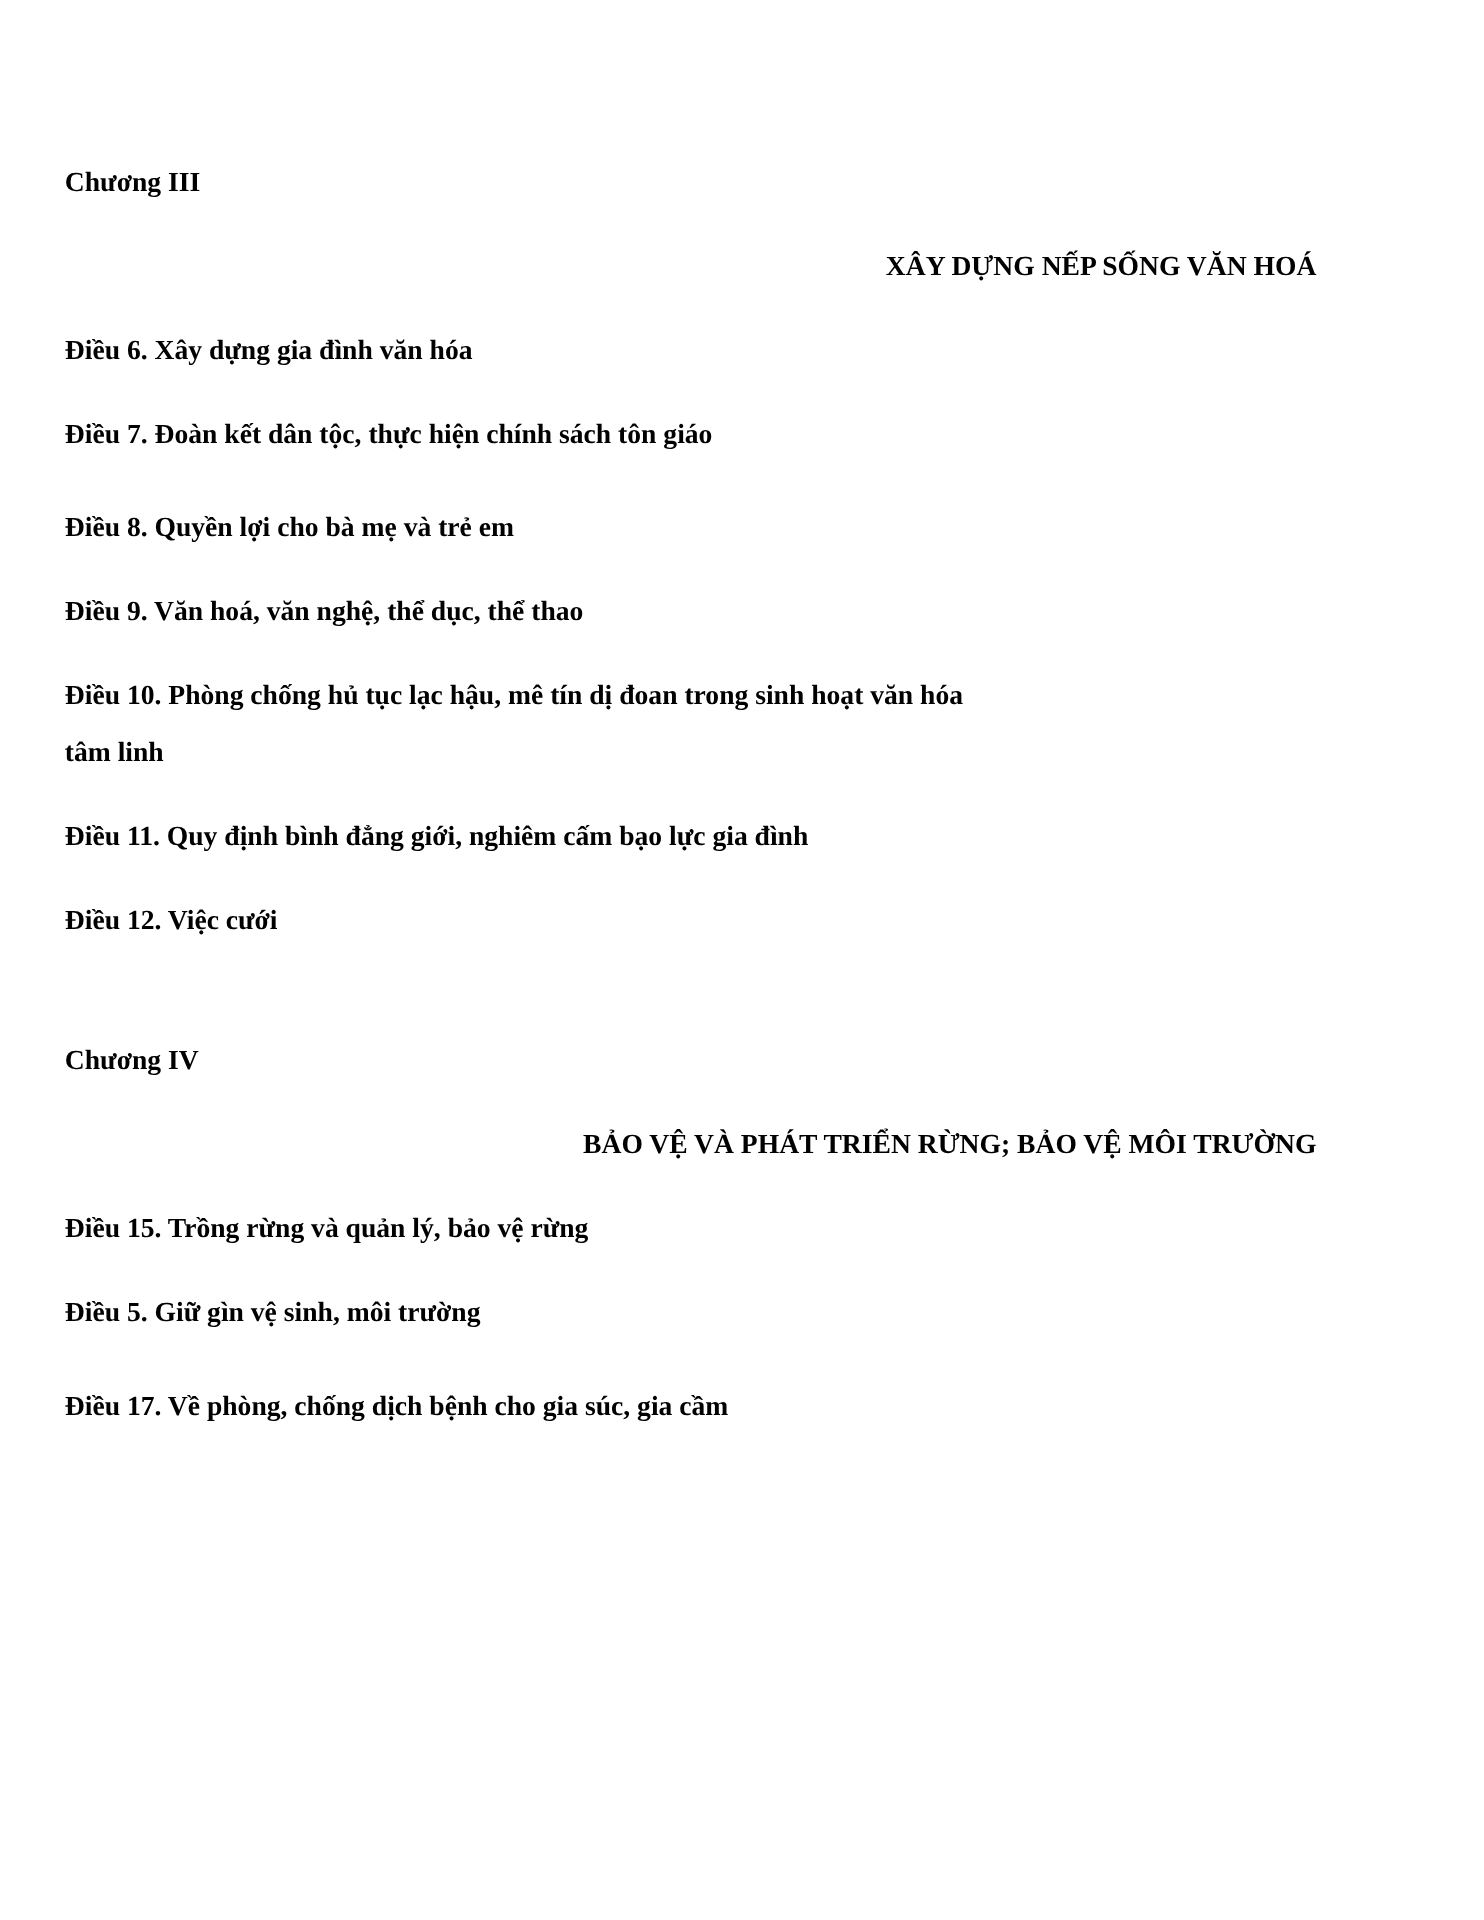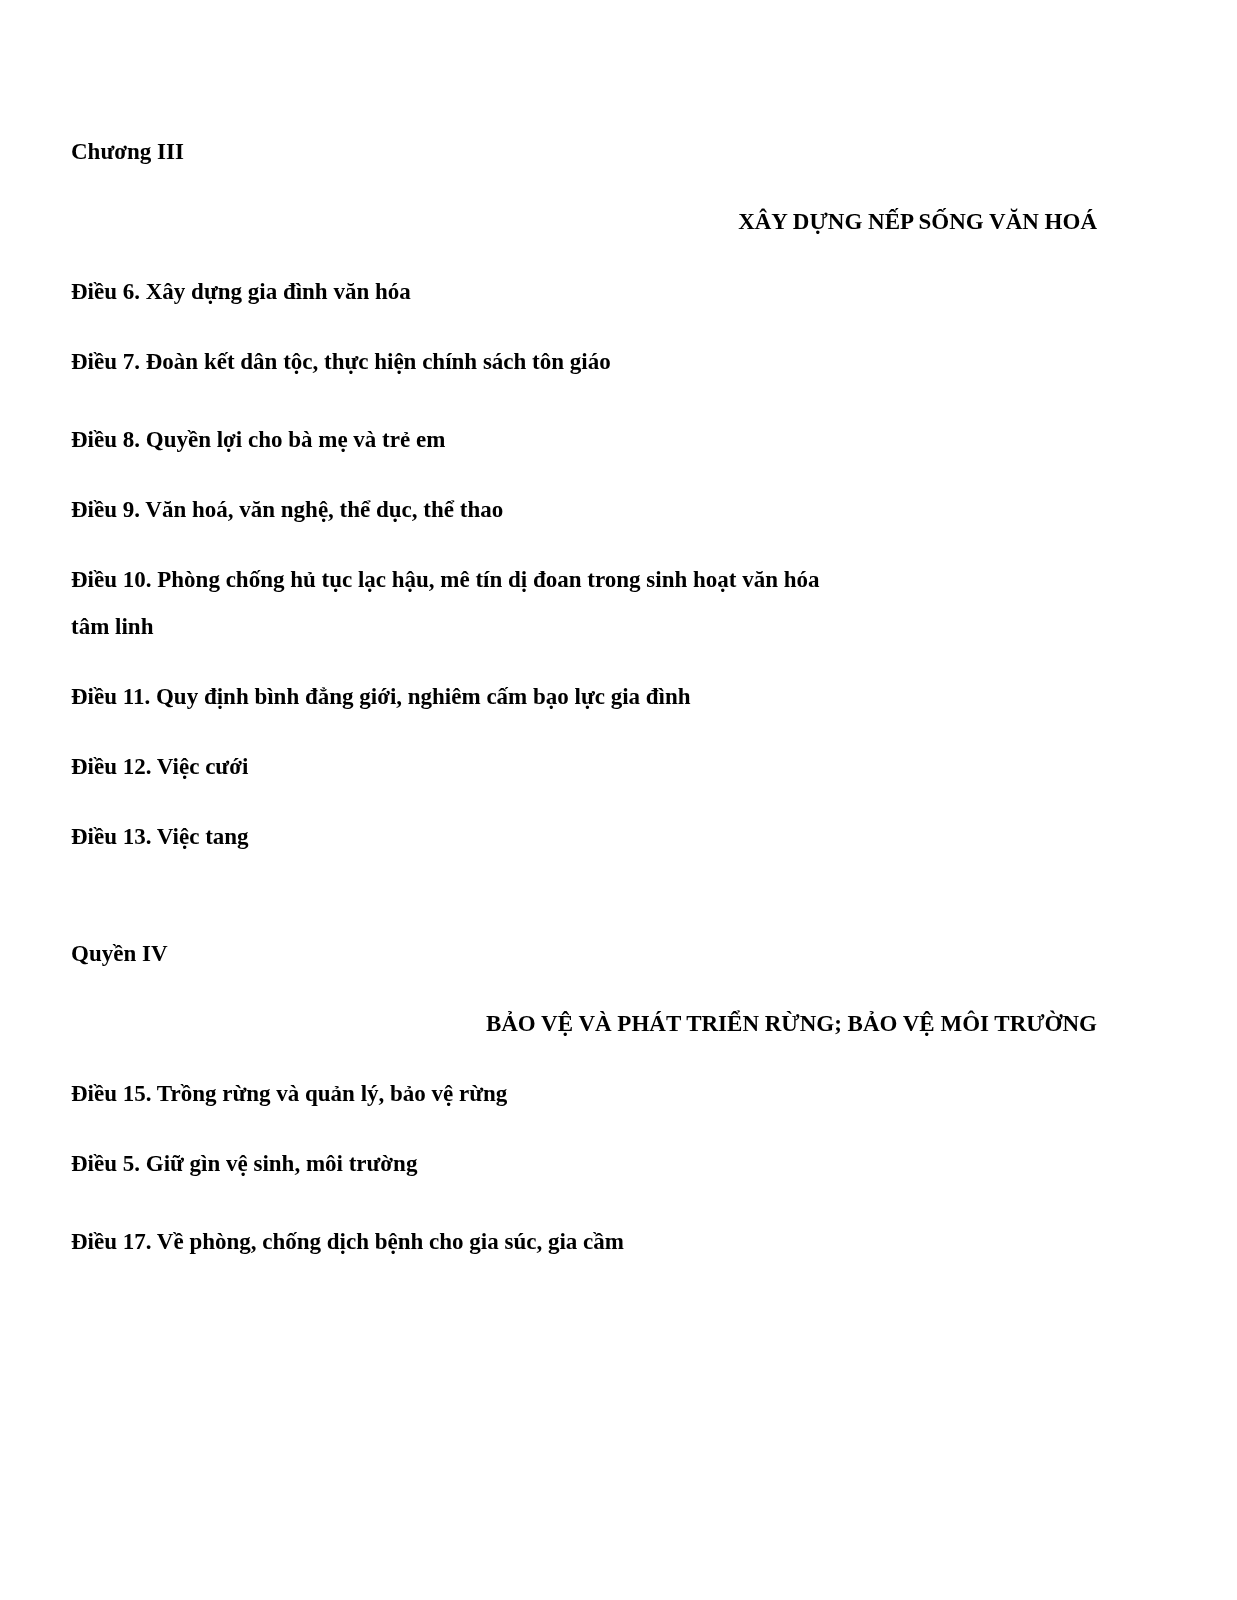--- a/index.html
+++ b/index.html
@@ -11,21 +11,21 @@
     position: relative;
     width: 1237px;
     height: 1600px;
     margin: 0 auto;
     background: #ffffff;
     color: #000000;
     font-family: "Liberation Serif", "DejaVu Serif", serif;
     font-weight: bold;
     overflow: hidden;
     box-sizing: border-box;
-    padding: 128px 140px 0 71px;
+    padding: 128px 140px 0 54px;
   }
   .page p {
     margin: 0 0 23px 0;
     font-size: 23px;
     line-height: 47px;
     white-space: pre-line;
   }
   .chapter-label {
     text-align: left;
   }
@@ -51,24 +51,23 @@
     <p class="chapter-label">Chương III</p>
     <p class="chapter-title">XÂY DỰNG NẾP SỐNG VĂN HOÁ</p>
     <p class="article">Điều 6. Xây dựng gia đình văn hóa</p>
     <p class="article gap-lg">Điều 7. Đoàn kết dân tộc, thực hiện chính sách tôn giáo</p>
     <p class="article">Điều 8. Quyền lợi cho bà mẹ và trẻ em</p>
     <p class="article">Điều 9. Văn hoá, văn nghệ, thể dục, thể thao</p>
     <p class="article">Điều 10. Phòng chống hủ tục lạc hậu, mê tín dị đoan trong sinh hoạt văn hóa
 tâm linh</p>
     <p class="article">Điều 11. Quy định bình đẳng giới, nghiêm cấm bạo lực gia đình</p>
     <p class="article">Điều 12. Việc cưới</p>
-    <p class="article">Điều 13. Việc tang</p>
   </section>
 
   <section class="section-2">
-    <p class="chapter-label">Quyền IV</p>
+    <p class="chapter-label">Chương IV</p>
     <p class="chapter-title">BẢO VỆ VÀ PHÁT TRIỂN RỪNG; BẢO VỆ MÔI TRƯỜNG</p>
     <p class="article">Điều 15. Trồng rừng và quản lý, bảo vệ rừng</p>
     <p class="article gap-lg">Điều 5. Giữ gìn vệ sinh, môi trường</p>
     <p class="article">Điều 17. Về phòng, chống dịch bệnh cho gia súc, gia cầm</p>
   </section>
 
 </div>
 
 </body></html>

